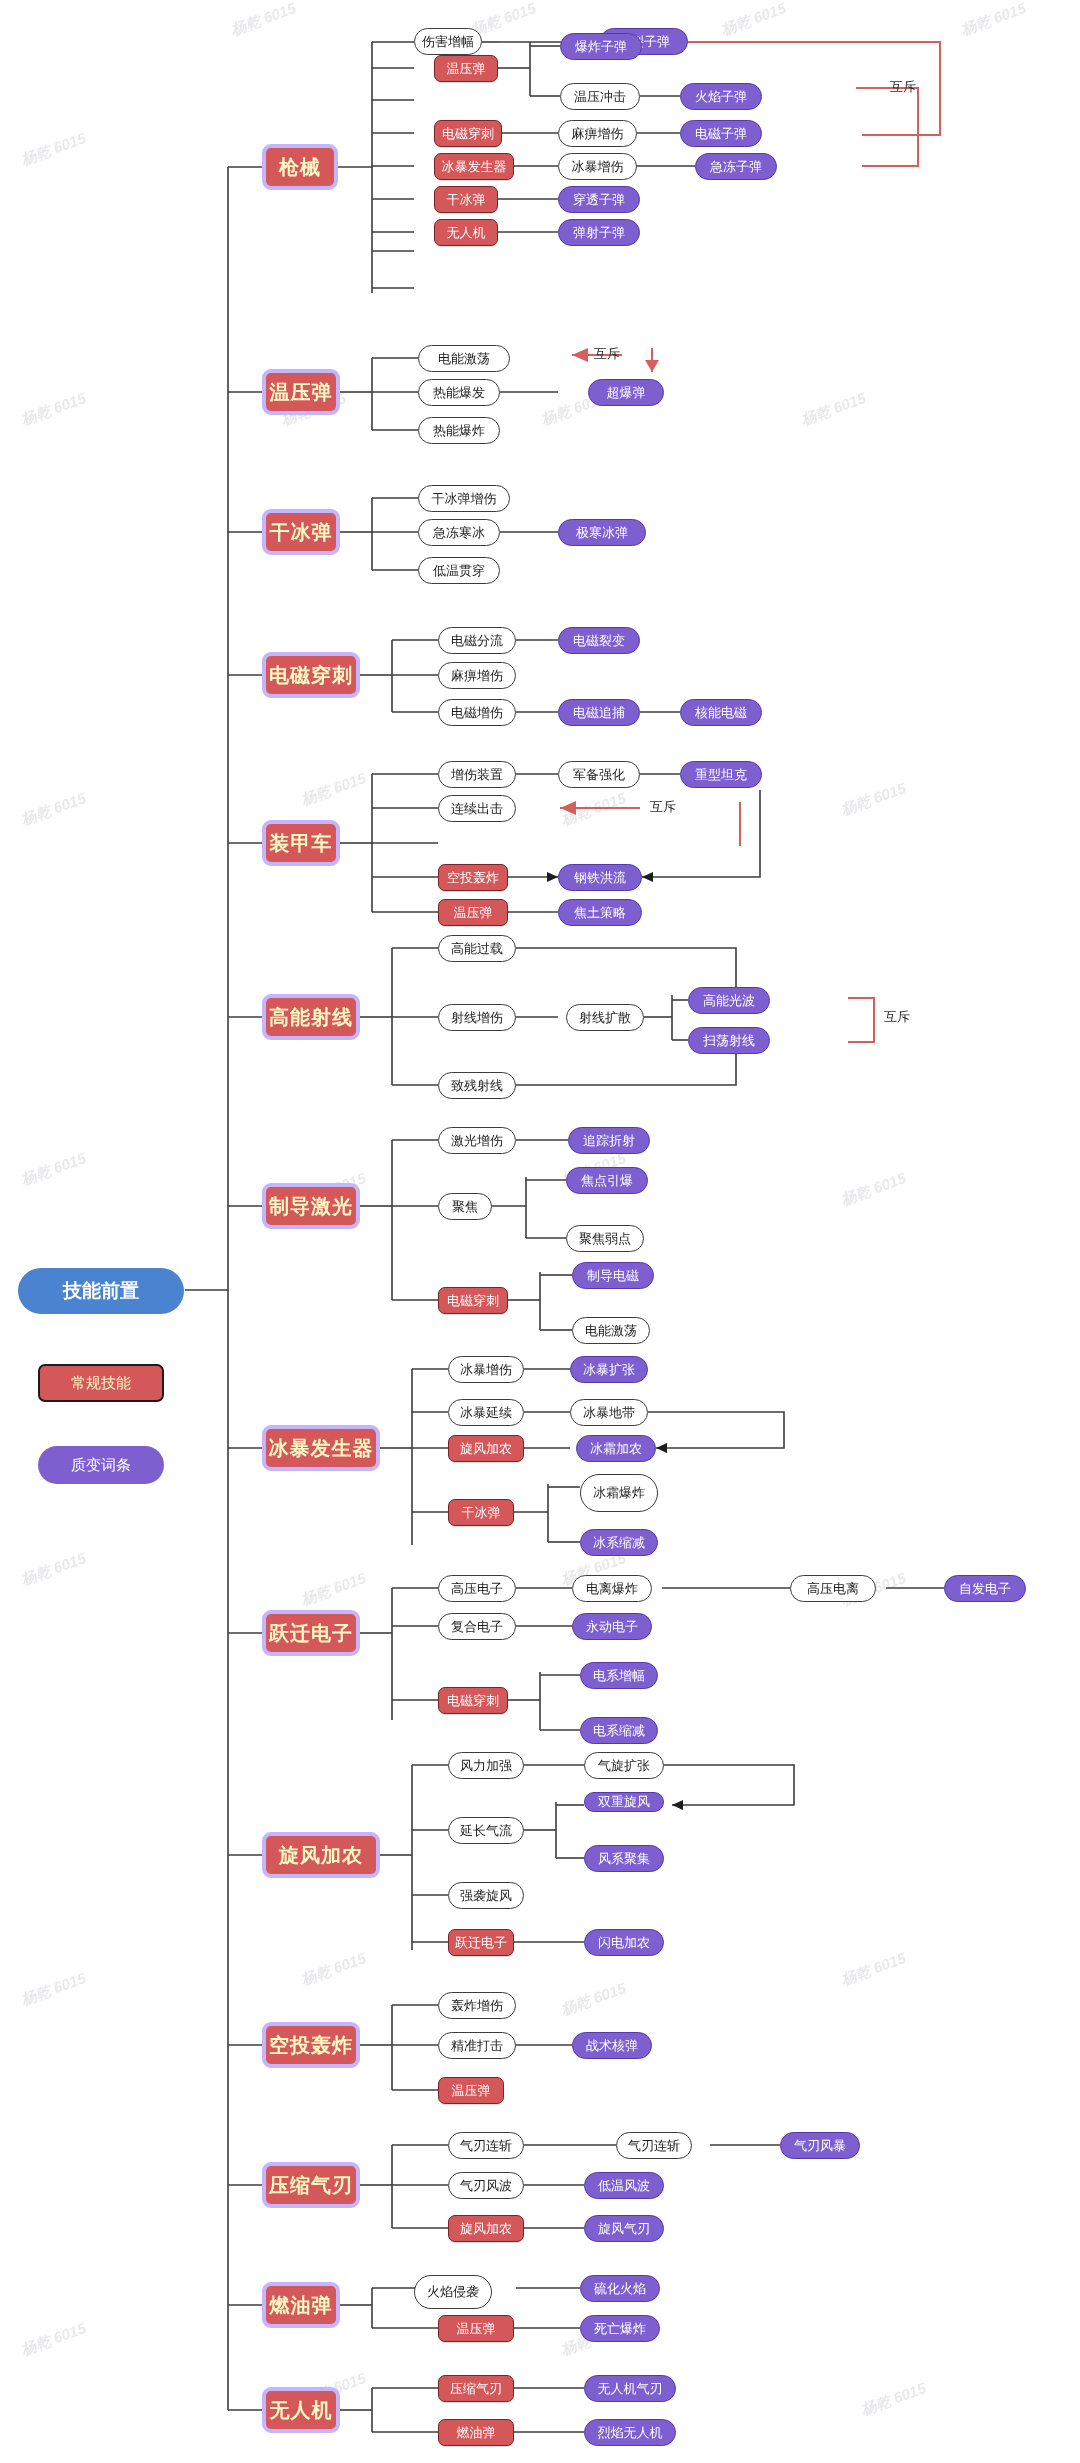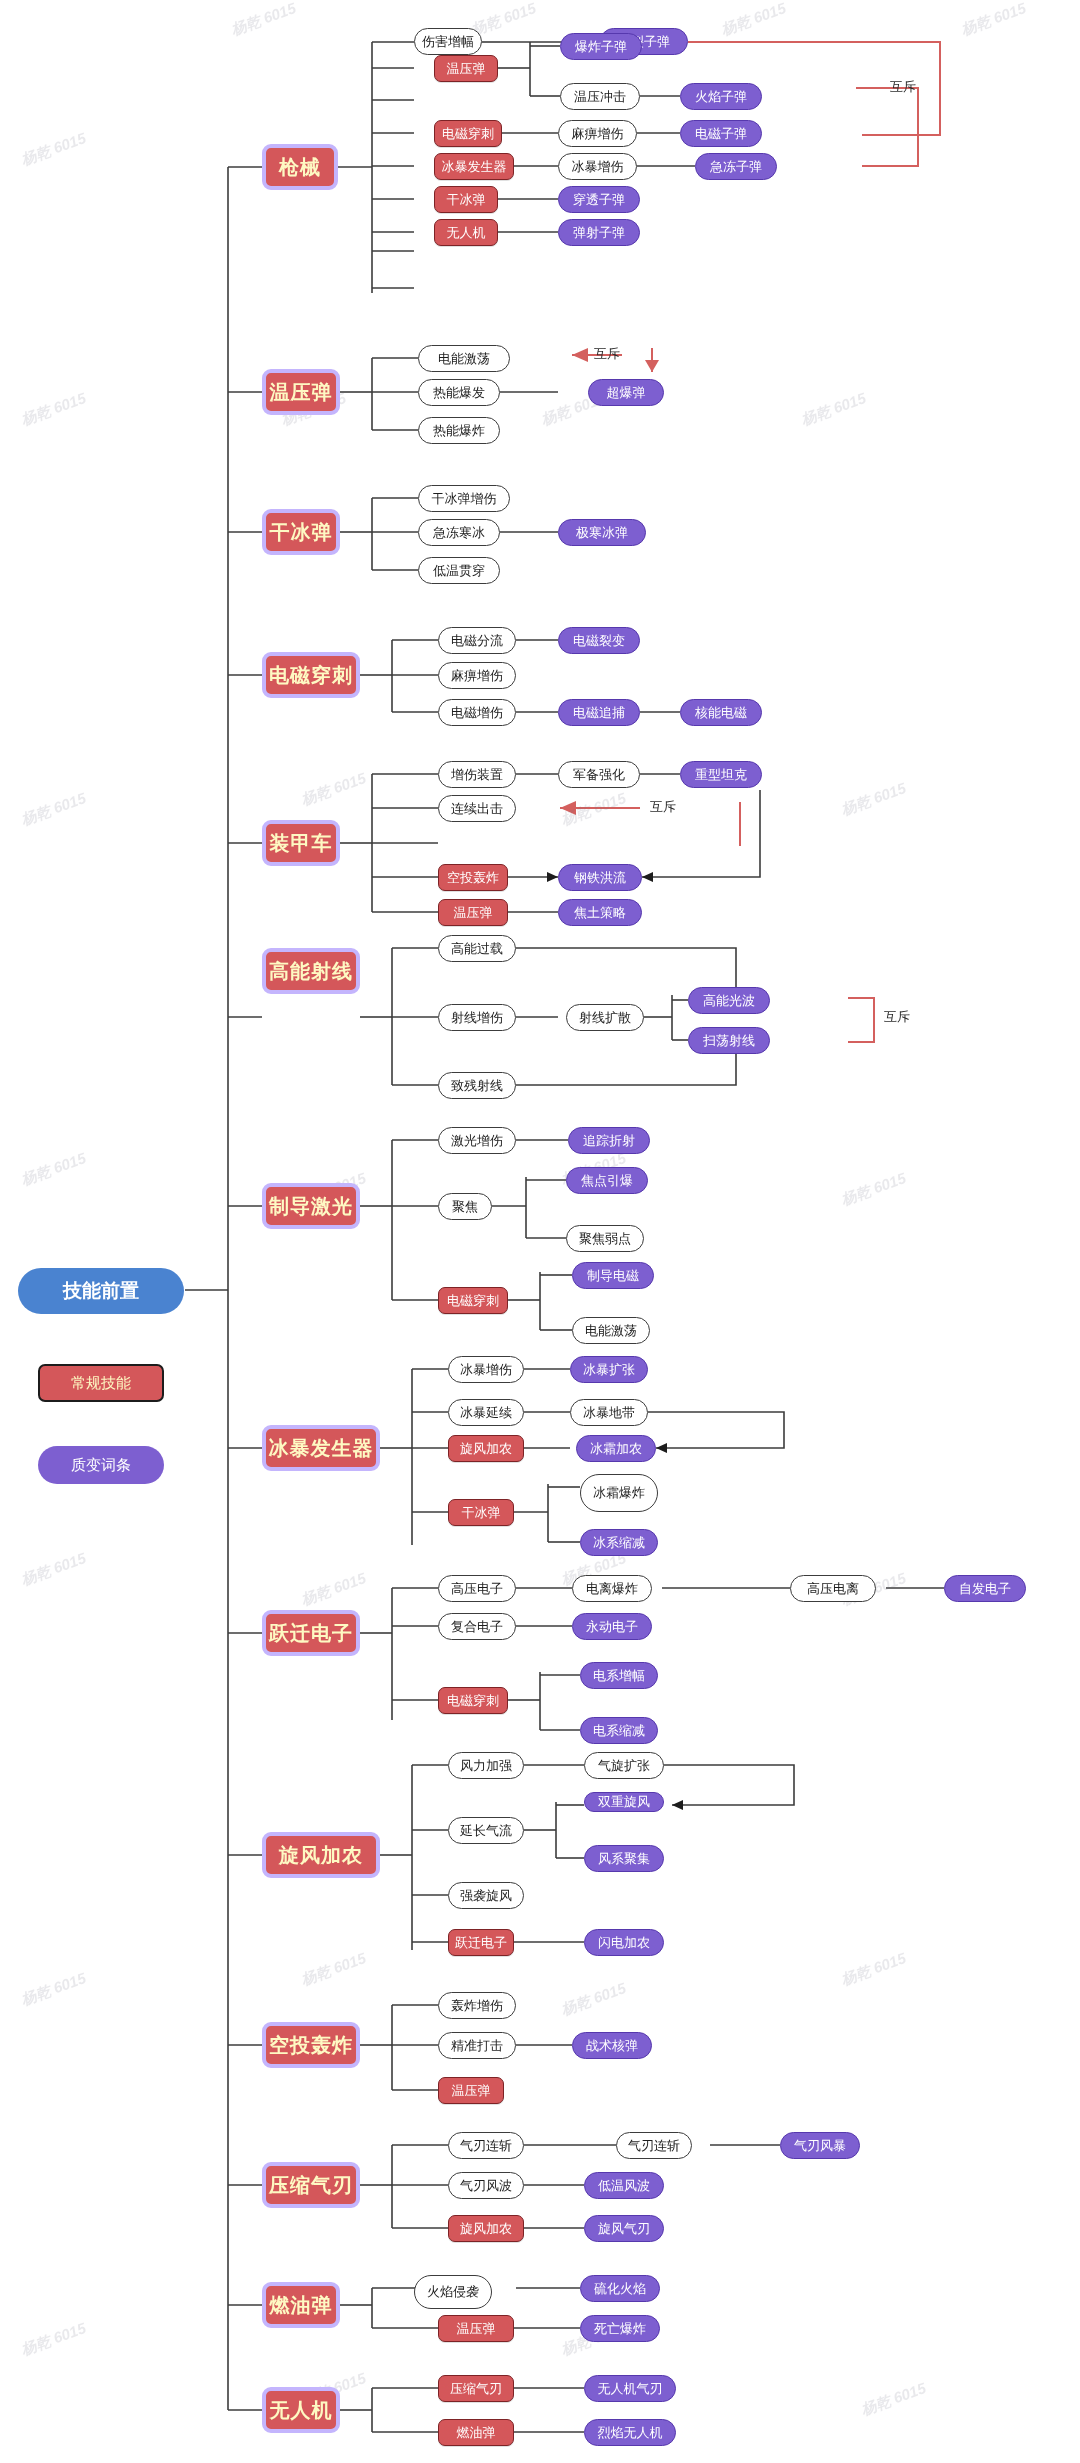--- a/index.html
+++ b/index.html
@@ -335,21 +335,21 @@
   <div class="node n-blue" style="left:18px;top:1268px;width:166px;height:46px;">技能前置</div>
   <div class="node n-legend-red" style="left:38px;top:1364px;width:126px;height:38px;">常规技能</div>
   <div class="node n-legend-purple" style="left:38px;top:1446px;width:126px;height:38px;">质变词条</div>
 
 
   <div class="node n-cat" style="left:262px;top:144px;width:76px;height:46px;">枪械</div>
   <div class="node n-cat" style="left:262px;top:369px;width:78px;height:46px;">温压弹</div>
   <div class="node n-cat" style="left:262px;top:509px;width:78px;height:46px;">干冰弹</div>
   <div class="node n-cat" style="left:262px;top:652px;width:98px;height:46px;">电磁穿刺</div>
   <div class="node n-cat" style="left:262px;top:820px;width:78px;height:46px;">装甲车</div>
-  <div class="node n-cat" style="left:262px;top:948px;width:98px;height:46px;">高能射线</div>
+  <div class="node n-cat" style="left:262px;top:994px;width:98px;height:46px;">高能射线</div>
   <div class="node n-cat" style="left:262px;top:1183px;width:98px;height:46px;">制导激光</div>
   <div class="node n-cat" style="left:262px;top:1425px;width:118px;height:46px;">冰暴发生器</div>
   <div class="node n-cat" style="left:262px;top:1610px;width:98px;height:46px;">跃迁电子</div>
   <div class="node n-cat" style="left:262px;top:1832px;width:118px;height:46px;">旋风加农</div>
   <div class="node n-cat" style="left:262px;top:2022px;width:98px;height:46px;">空投轰炸</div>
   <div class="node n-cat" style="left:262px;top:2162px;width:98px;height:46px;">压缩气刃</div>
   <div class="node n-cat" style="left:262px;top:2282px;width:78px;height:46px;">燃油弹</div>
   <div class="node n-cat" style="left:262px;top:2387px;width:78px;height:46px;">无人机</div>
 
   <div class="node n-plain" style="left:414px;top:28px;width:68px;height:27px;">伤害增幅</div>

